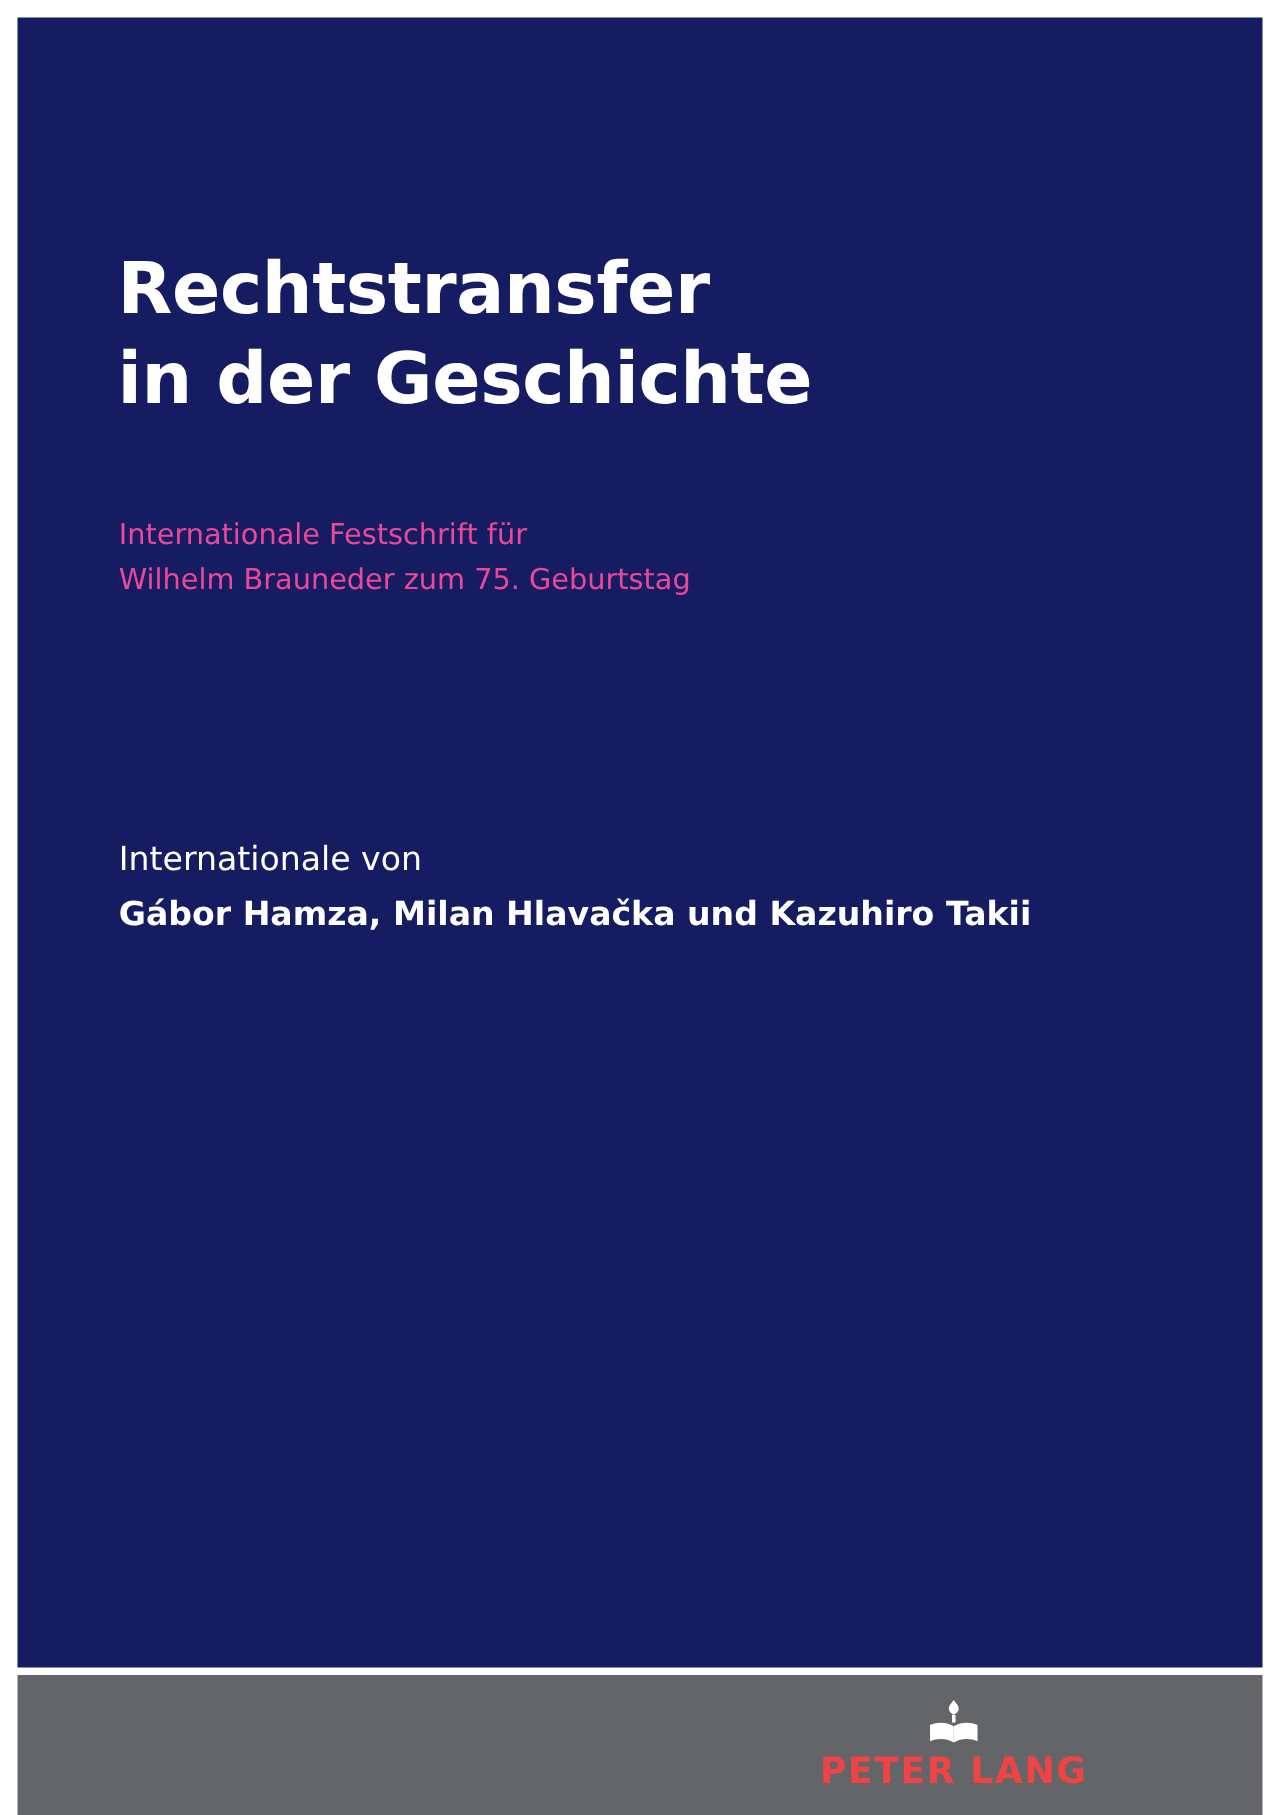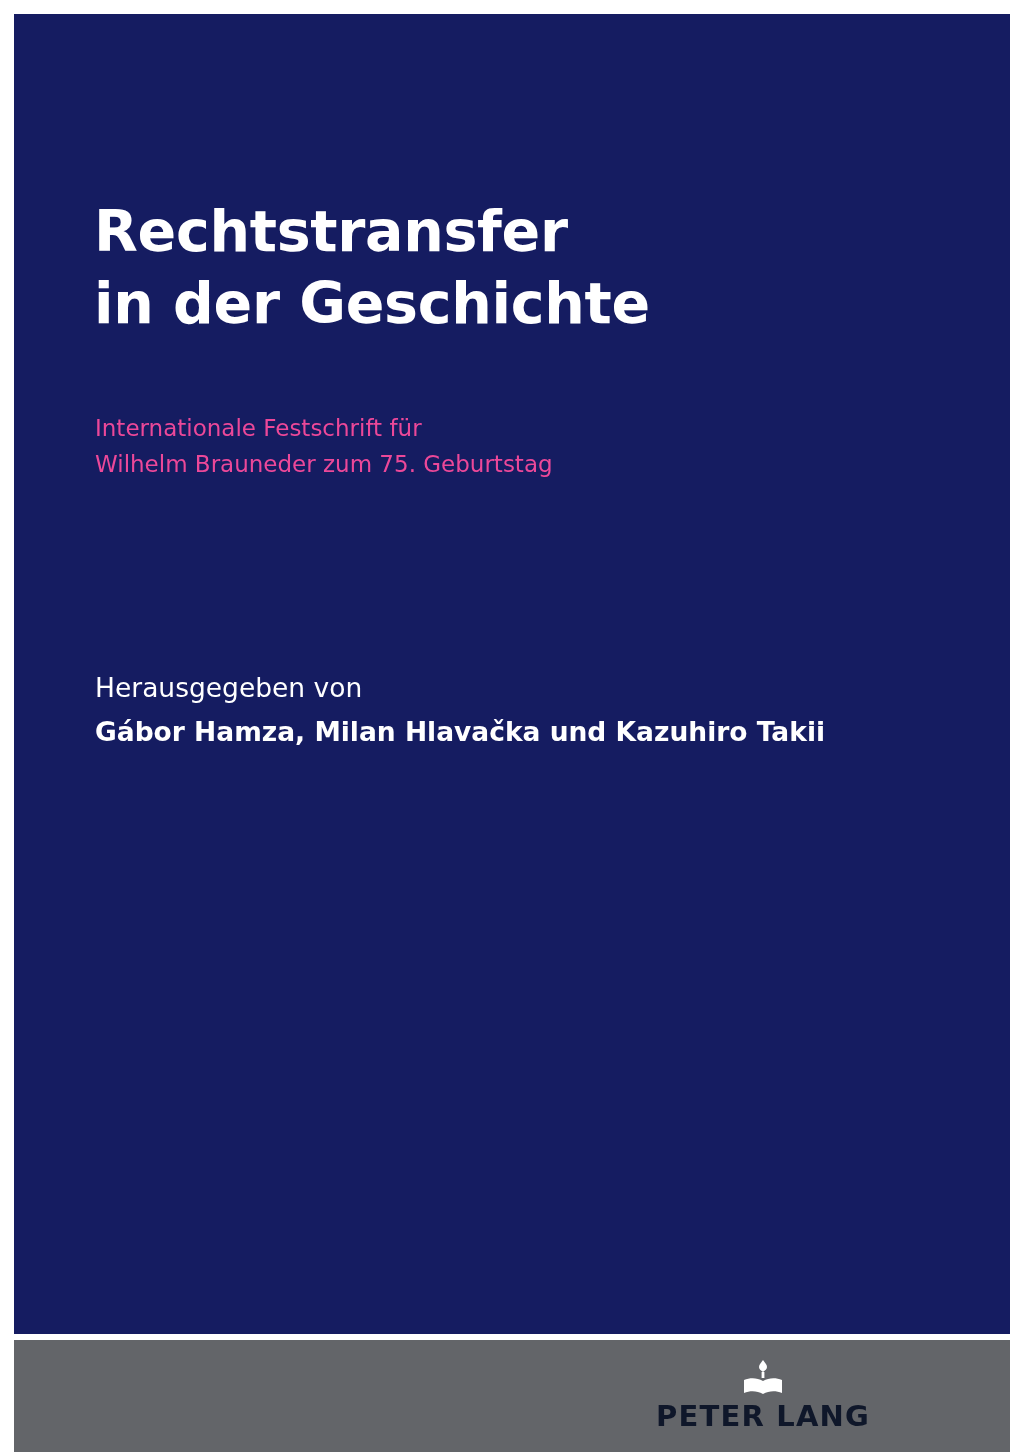--- a/index.html
+++ b/index.html
@@ -102,21 +102,21 @@
     text-align: center;
   }
   .publisher-mark {
     display: block;
     margin: 0 auto 4px auto;
     width: 44px;
     height: 40px;
   }
   .publisher-name {
     display: block;
-    color: #0f172a;
+    color: #ef4444;
     font-size: 29px;
     font-weight: bold;
     letter-spacing: 1.2px;
     line-height: 1;
   }
 </style>
 </head>
 <body>
 
 <div class="cover">
@@ -130,21 +130,21 @@
     <h1 class="book-title">Rechtstransfer
 in der Geschichte</h1>
   </div>
 
   <div class="subtitle-block">
     <h2 class="book-subtitle">Internationale Festschrift für
 Wilhelm Brauneder zum 75. Geburtstag</h2>
   </div>
 
   <div class="editors-block">
-    <p class="editors-label">Herausgegeben von</p>
+    <p class="editors-label">Internationale von</p>
     <p class="editors-names">Gábor Hamza, Milan Hlavačka und Kazuhiro Takii</p>
   </div>
 
   <div class="footer-bar"></div>
 
   <div class="publisher">
     <span class="publisher-mark">
       <svg width="44" height="40" viewBox="0 0 44 40" xmlns="http://www.w3.org/2000/svg">
         <path d="M22 2 c2 3 4 4.5 4 7 c0 2.2-1.8 3.4-4 5 c-2.2-1.6-4-2.8-4-5 c0-2.5 2-4 4-7 z" fill="#ffffff"></path>
         <rect x="20.6" y="14" width="2.8" height="6" fill="#ffffff"></rect>

